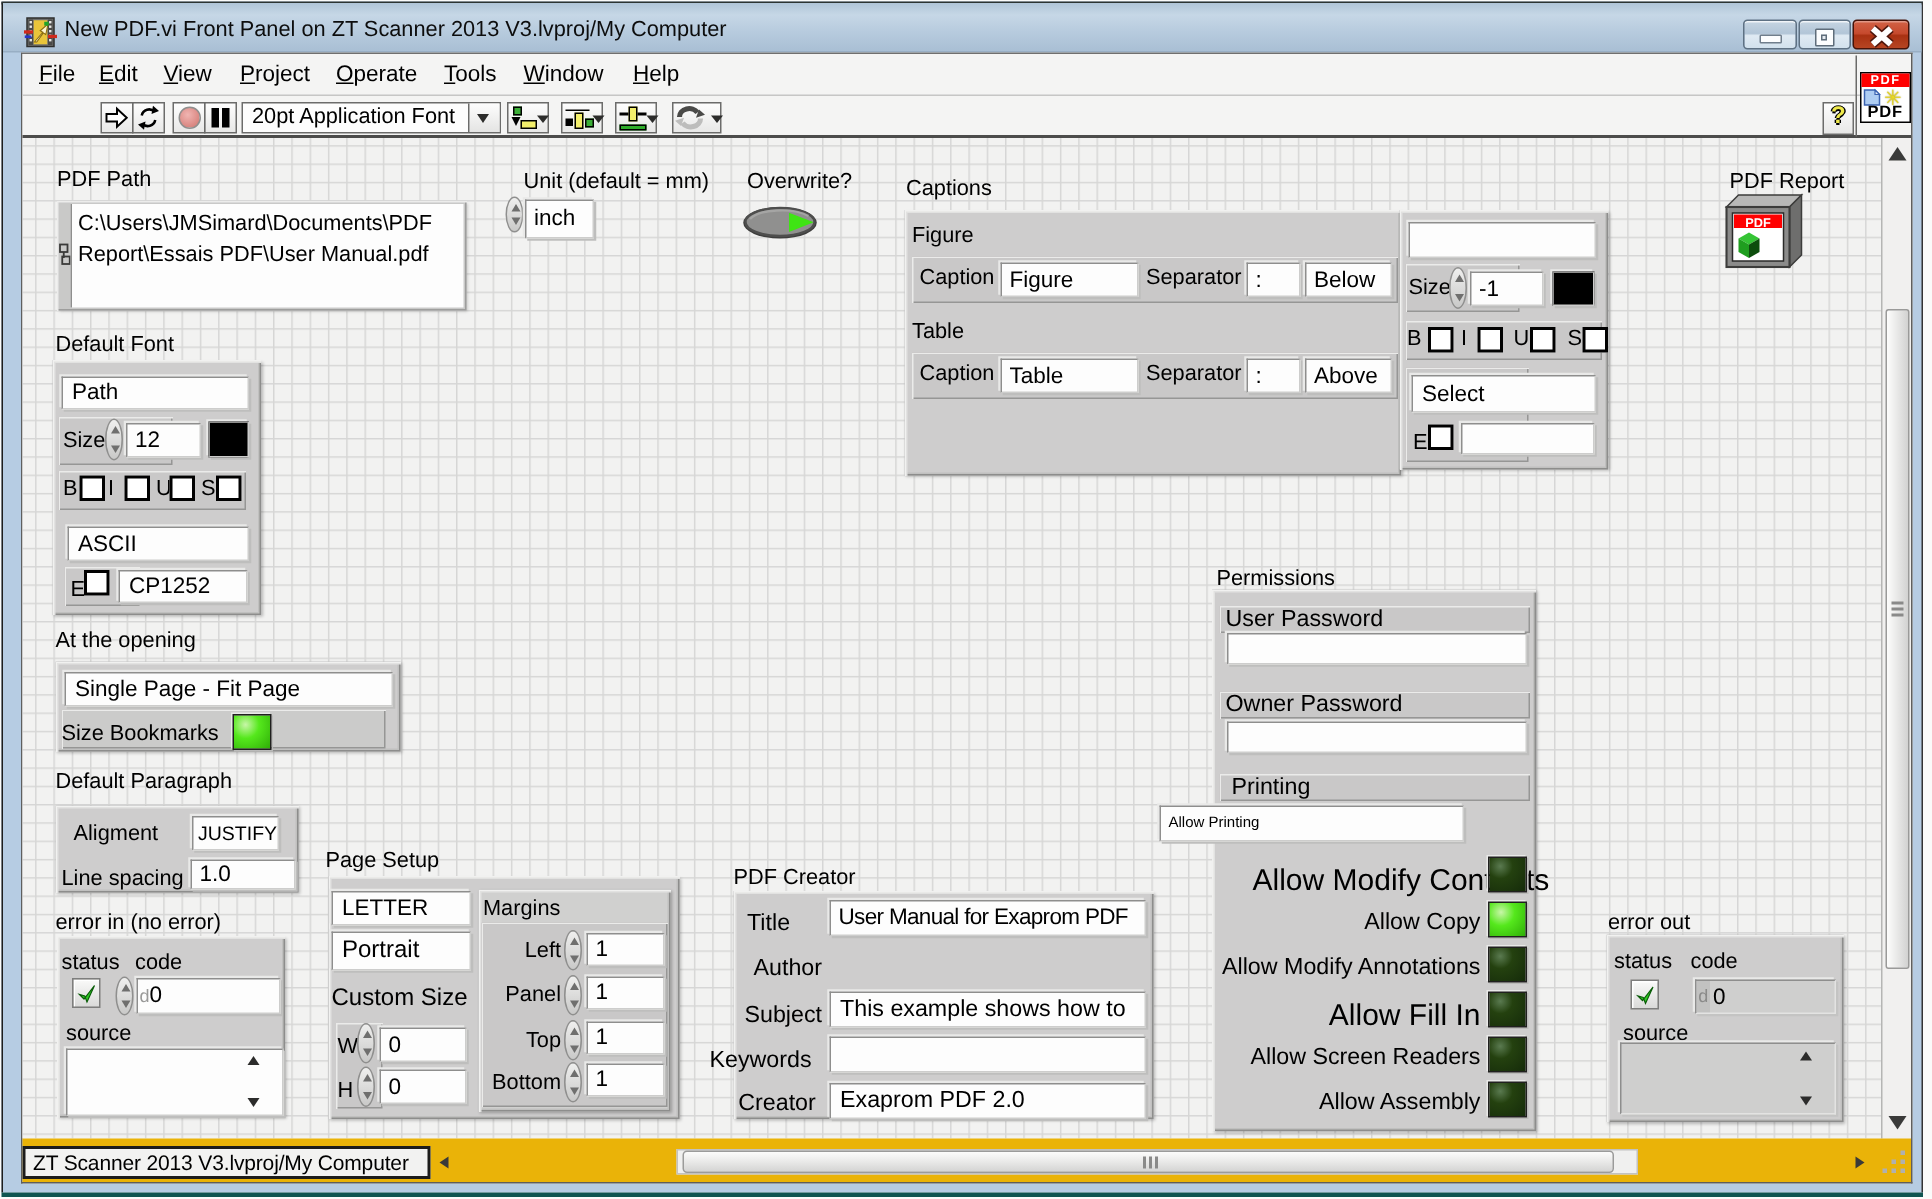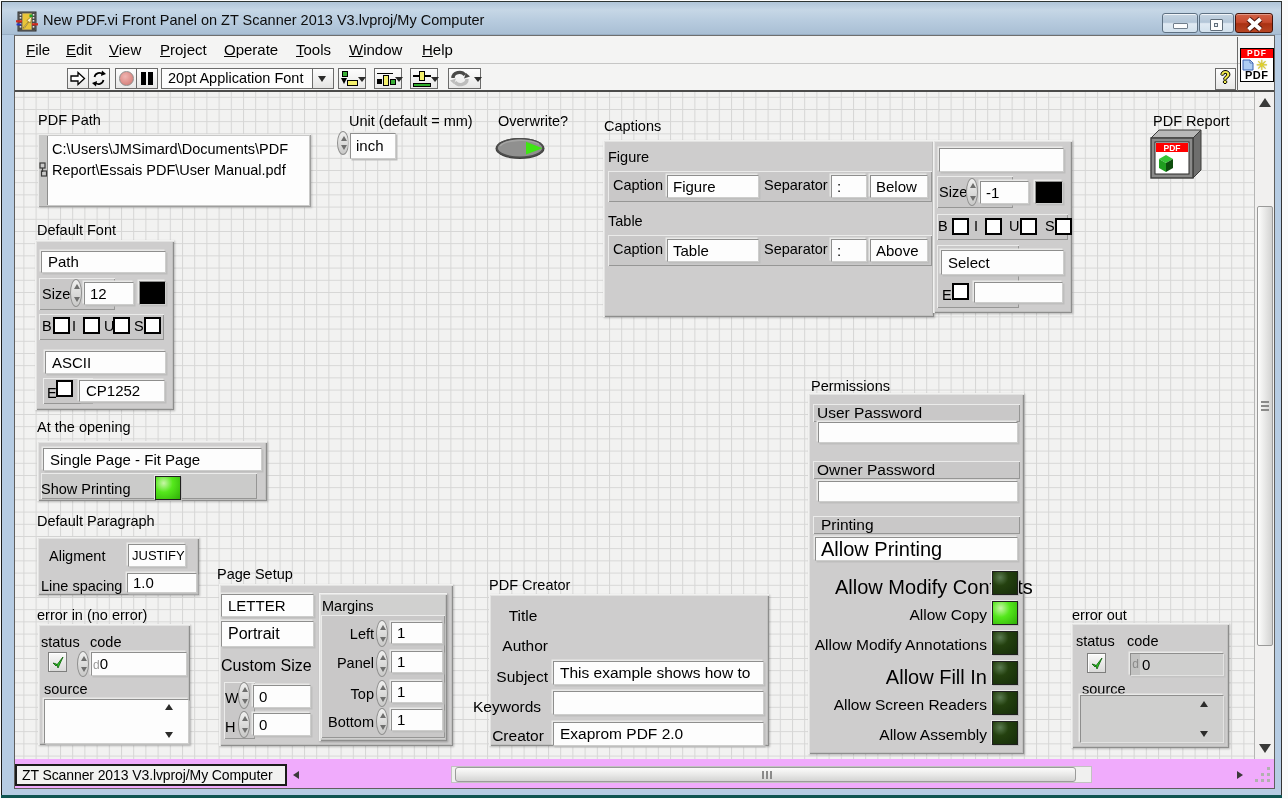--- a/index.html
+++ b/index.html
@@ -61,21 +61,21 @@
   border-left:3px solid transparent; border-right:3px solid transparent; }
 .spin:before { top:4px; border-bottom:5px solid #6f6f6e; }
 .spin:after { bottom:4px; border-top:5px solid #6f6f6e; }
 .chkbtn { position:absolute; width:19px; height:20px; background:linear-gradient(180deg,#fafaf9,#dadad9);
   border:1px solid #7e7e7d; box-shadow: inset 1px 1px 0 #fff; text-align:center; }
 .chkbtn svg { position:absolute; left:2px; top:2px; }
 .sarr { position:absolute; width:0; height:0; border-left:5px solid transparent; border-right:5px solid transparent; }
 .up { border-bottom:7px solid #2c2c2b; }
 .dn { border-top:7px solid #2c2c2b; }
 
-#bstrip { left:0; top:723px; width:1259px; height:29px; background:#f0abfc; }
+#bstrip { left:0; top:723px; width:1259px; height:29px; background:#eab308; }
 </style>
 </head>
 <body>
 <div id="frame">
   <div id="winbg" class="abs"></div>
   <div id="tealbar" class="abs"></div>
   <div id="titlebar" class="abs"></div>
   <div id="titletext" class="abs">New PDF.vi Front Panel on ZT Scanner 2013 V3.lvproj/My Computer</div>
 
   <svg class="abs" style="left:15px;top:10px" width="22" height="21" viewBox="0 0 22 21">
@@ -311,21 +311,21 @@
       <div class="inp" style="left:30px;top:259px;width:121px;height:23px;line-height:21px;padding-left:6px">ASCII</div>
       <div class="bar" style="left:28px;top:286px;width:50px;height:26px"></div>
       <div class="lbl" style="left:32px;top:293px">E</div>
       <div class="cb" style="left:41px;top:288px"></div>
       <div class="inp" style="left:64px;top:288px;width:86px;height:22px;line-height:20px;padding-left:6px">CP1252</div>
 
       <div class="lbl" style="left:22px;top:327px">At the opening</div>
       <div class="pan" style="left:22px;top:349px;width:230px;height:60px"></div>
       <div class="inp" style="left:28px;top:356px;width:219px;height:23px;line-height:21px;padding-left:6px">Single Page - Fit Page</div>
       <div class="bar" style="left:26px;top:381px;width:216px;height:26px;background:#cbcbca"></div>
-      <div class="lbl" style="left:26px;top:389px">Show Printing</div>
+      <div class="lbl" style="left:26px;top:389px">Size Bookmarks</div>
       <div class="led on" style="left:140px;top:384px"></div>
 
       <div class="lbl" style="left:22px;top:421px">Default Paragraph</div>
       <div class="pan" style="left:22px;top:445px;width:162px;height:58px"></div>
       <div class="lbl" style="left:34px;top:456px">Aligment</div>
       <div class="inp" style="left:113px;top:452px;width:58px;height:23px;line-height:21px;padding-left:3px;font-size:13px">JUSTIFY</div>
       <div class="lbl" style="left:26px;top:486px">Line spacing</div>
       <div class="inp" style="left:112px;top:481px;width:70px;height:20px;line-height:18px;padding-left:5px">1.0</div>
 
       <div class="lbl" style="left:22px;top:515px">error in (no error)</div>
@@ -368,21 +368,22 @@
       <div class="inp" style="left:376px;top:559px;width:52px;height:22px;line-height:20px;padding-left:5px">1</div>
       <div class="lbl" style="left:329px;top:594px;width:30px;text-align:right">Top</div>
       <div class="spin" style="left:361px;top:588px;height:27px"></div>
       <div class="inp" style="left:376px;top:589px;width:52px;height:22px;line-height:20px;padding-left:5px">1</div>
       <div class="lbl" style="left:305px;top:622px;width:54px;text-align:right">Bottom</div>
       <div class="spin" style="left:361px;top:616px;height:27px"></div>
       <div class="inp" style="left:376px;top:617px;width:52px;height:22px;line-height:20px;padding-left:5px">1</div>
 
       <div class="lbl" style="left:474px;top:485px">PDF Creator</div>
       <div class="pan" style="left:474px;top:502px;width:280px;height:152px"></div>
-      <div class="lbl" style="left:483px;top:515px;width:50px;text-align:center;font-size:15.5px">Title</div>
+      <div class="lbl" style="left:483px;top:515px;width:50px;text-align:left;font-size:15.5px">Title</div>
+      <div class="inp" style="left:538px;top:508px;width:211px;height:24px;line-height:22px;padding-left:5px;font-size:15px;letter-spacing:-0.45px">User Manual for Exaprom PDF</div>
       <div class="lbl" style="left:473px;top:545px;width:60px;text-align:right;font-size:15.5px">Author</div>
       <div class="lbl" style="left:473px;top:576px;width:60px;text-align:right;font-size:15.5px">Subject</div>
       <div class="inp" style="left:538px;top:569px;width:211px;height:24px;line-height:22px;padding-left:6px;font-size:15.5px">This example shows how to</div>
       <div class="lbl" style="left:458px;top:606px;width:75px;text-align:left;font-size:15.5px">Keywords</div>
       <div class="inp" style="left:538px;top:599px;width:211px;height:24px"></div>
       <div class="lbl" style="left:473px;top:635px;width:60px;text-align:center;font-size:15.5px">Creator</div>
       <div class="inp" style="left:538px;top:630px;width:211px;height:24px;line-height:22px;padding-left:6px;font-size:15.5px">Exaprom PDF 2.0</div>
 
       <div class="lbl" style="left:796px;top:286px">Permissions</div>
       <div class="pan" style="left:793px;top:301px;width:216px;height:361px"></div>
@@ -390,21 +391,21 @@
           <span class="lbl" style="left:4px;top:0;font-size:15.5px">User Password</span>
         </div>
       <div class="inp" style="left:803px;top:330px;width:200px;height:21px"></div>
       <div class="bar" style="left:798px;top:369px;width:207px;height:18px">
           <span class="lbl" style="left:4px;top:0;font-size:15.5px">Owner Password</span>
         </div>
       <div class="inp" style="left:803px;top:389px;width:200px;height:21px"></div>
       <div class="bar" style="left:798px;top:424px;width:207px;height:18px">
           <span class="lbl" style="left:8px;top:0;font-size:15.5px">Printing</span>
         </div>
-      <div class="inp" style="left:800px;top:445px;width:203px;height:24px;line-height:22px;padding-left:5px;font-size:20px">Allow Printing</div>
+      <div class="inp" style="left:758px;top:445px;width:203px;height:24px;line-height:22px;padding-left:5px;font-size:10px">Allow Printing</div>
       <div class="lbl" style="left:820px;top:484px;width:180px;text-align:center;font-size:20px">Allow Modify Contents</div>
       <div class="led" style="left:977px;top:479px"></div>
       <div class="lbl" style="left:792px;top:514px;width:180px;text-align:right;font-size:15.5px">Allow Copy</div>
       <div class="led on" style="left:977px;top:509px"></div>
       <div class="lbl" style="left:792px;top:544px;width:180px;text-align:right;font-size:15.5px">Allow Modify Annotations</div>
       <div class="led" style="left:977px;top:539px"></div>
       <div class="lbl" style="left:792px;top:574px;width:180px;text-align:right;font-size:20px">Allow Fill In</div>
       <div class="led" style="left:977px;top:569px"></div>
       <div class="lbl" style="left:792px;top:604px;width:180px;text-align:right;font-size:15.5px">Allow Screen Readers</div>
       <div class="led" style="left:977px;top:599px"></div>

